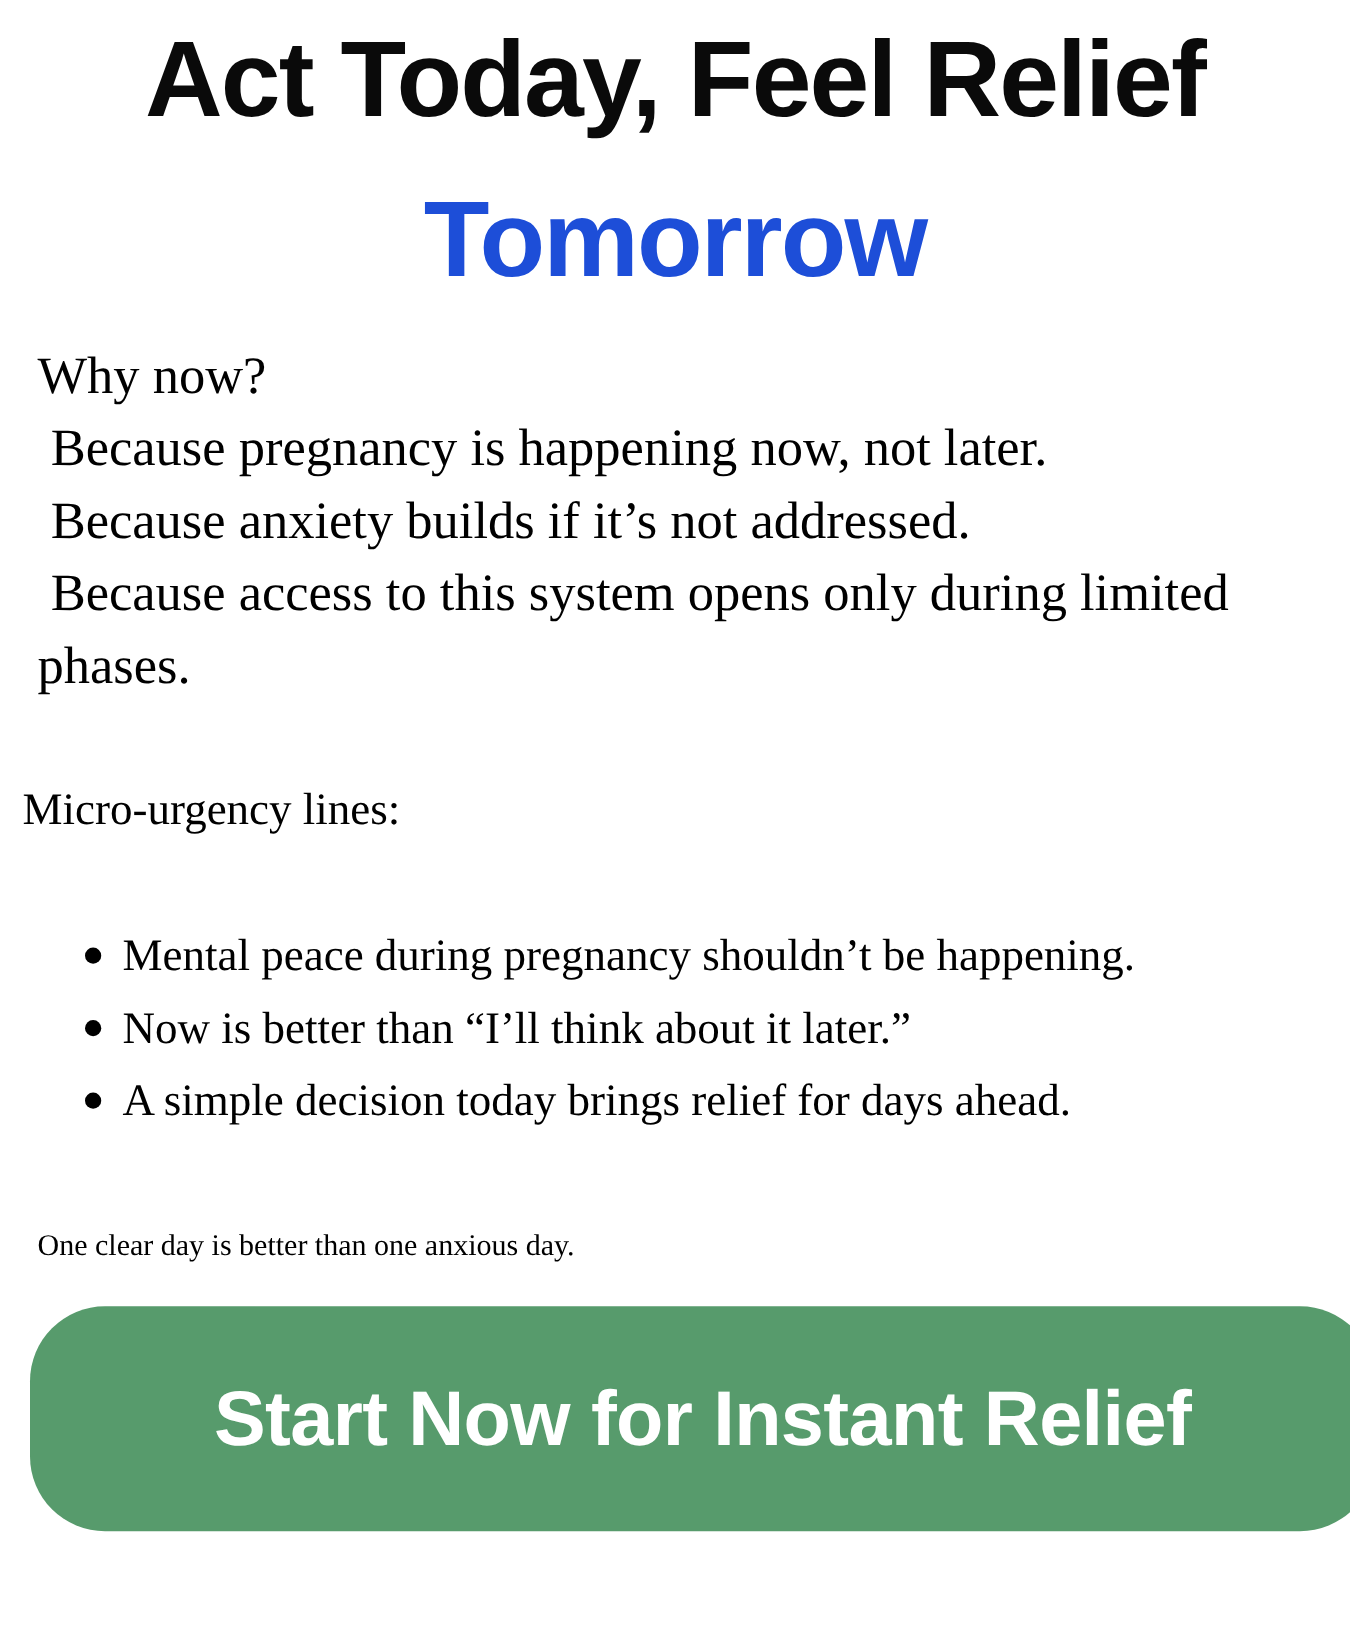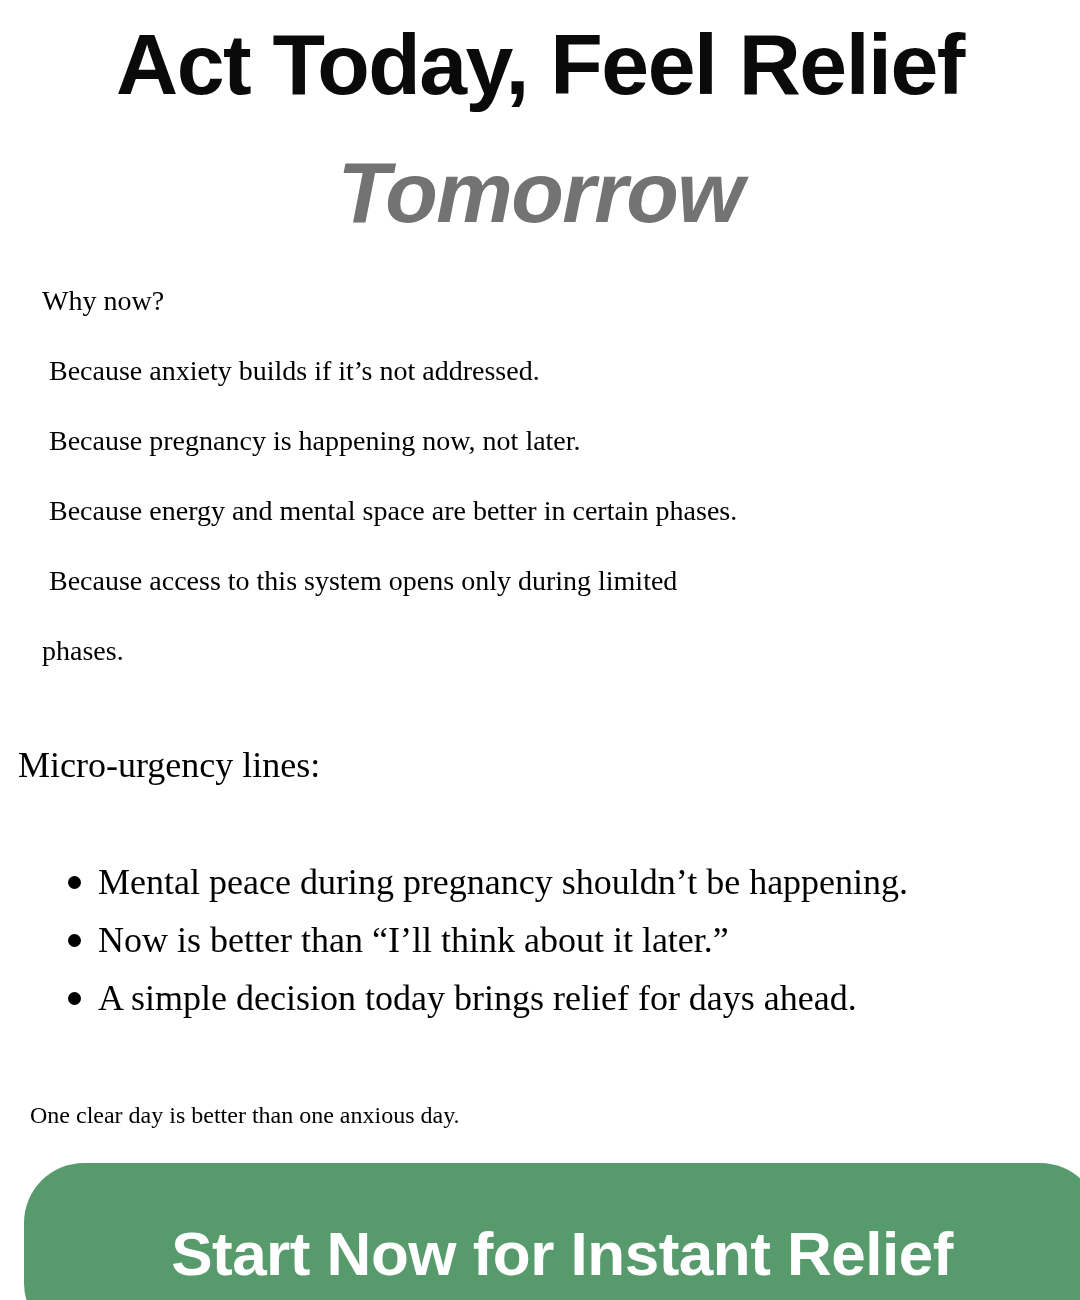--- a/index.html
+++ b/index.html
@@ -17,27 +17,27 @@
   .headline {
     text-align: center;
     font-family: "Liberation Sans", "DejaVu Sans", sans-serif;
     font-weight: 700;
     font-size: 86px;
     line-height: 128px;
     letter-spacing: -1.5px;
     padding-top: 0;
   }
   .headline .line1 { color: #0a0a0a; }
-  .headline .line2 { color: #737373; font-style: italic; }
+  .headline .line2 { color: #1d4ed8; }
 
   
   .intro { margin-top: 16px; padding-left: 30px; }
   .intro p {
-    margin: 12px;
-    font-size: 28px;
+    margin: 0;
+    font-size: 42px;
     line-height: 58px;
     white-space: pre;   
   }
 
   
   .micro-heading {
     margin-top: 56px;
     padding-left: 18px;
     font-size: 36px;
     line-height: 58px;
@@ -99,23 +99,22 @@
 
 <div class="page">
 
   <div class="headline">
     <div class="line1">Act Today, Feel Relief</div>
     <div class="line2">Tomorrow</div>
   </div>
 
   <div class="intro">
     <p>Why now?</p>
+    <p> Because pregnancy is happening now, not later.</p>
     <p> Because anxiety builds if it’s not addressed.</p>
-    <p> Because pregnancy is happening now, not later.</p>
-    <p> Because energy and mental space are better in certain phases.</p>
     <p> Because access to this system opens only during limited</p>
     <p>phases.</p>
   </div>
 
   <div class="micro-heading">Micro-urgency lines:</div>
 
   <ul class="bullets">
     <li>
       <span class="bullet-dot"></span>
       <span>Mental peace during pregnancy shouldn’t be happening.</span>

